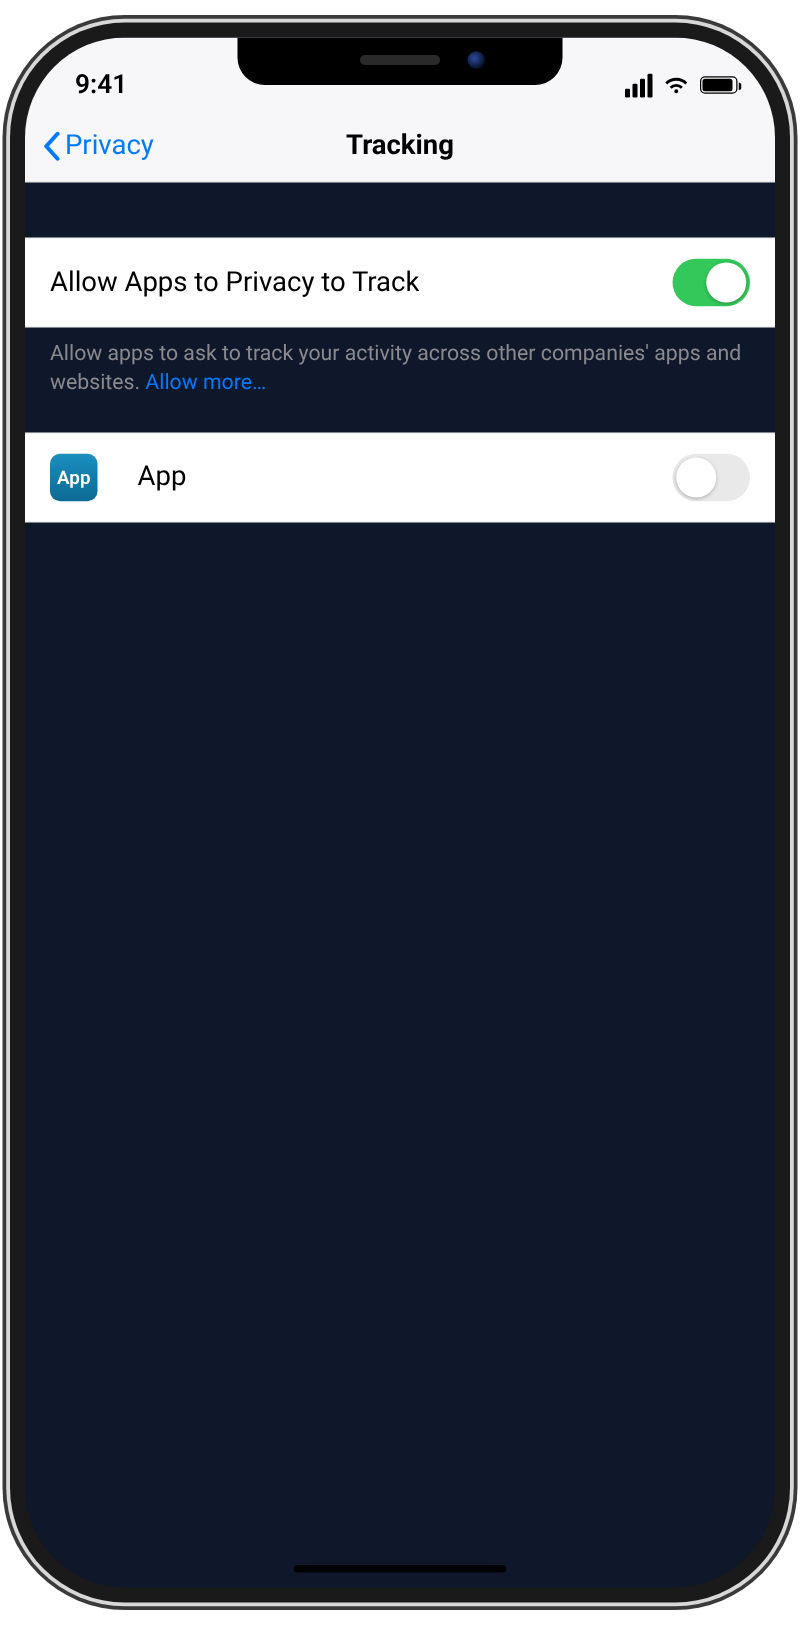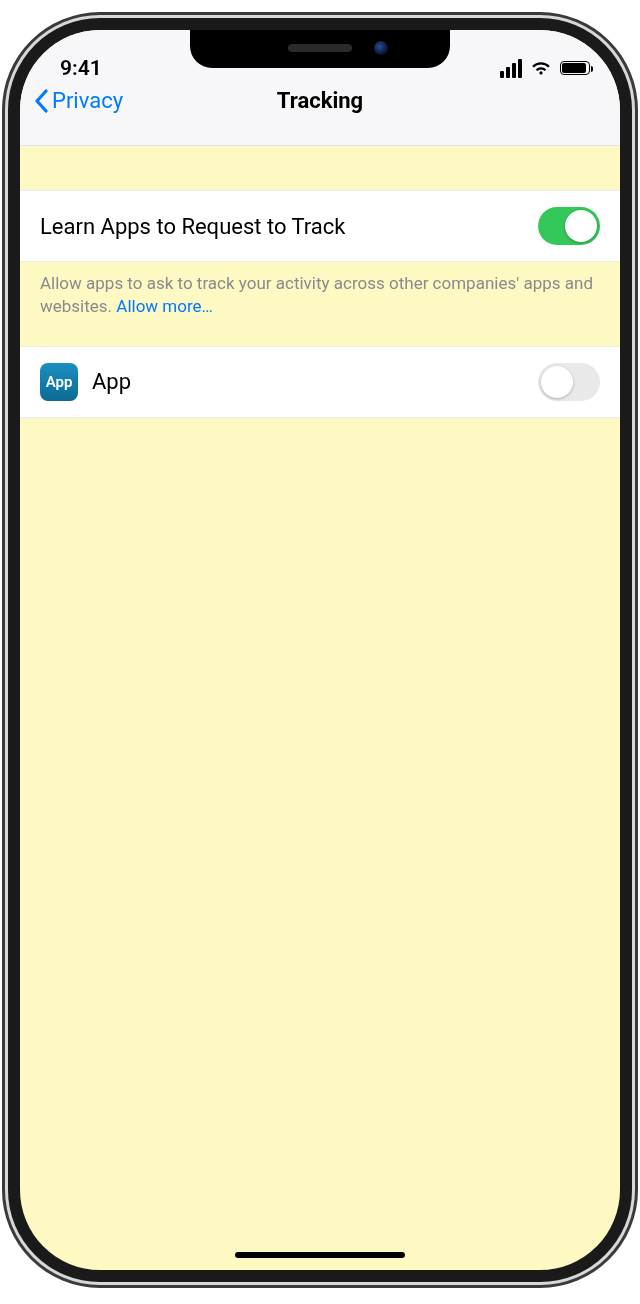--- a/index.html
+++ b/index.html
@@ -9,21 +9,21 @@
     width: 640px;
     height: 1304px;
     overflow: hidden;
   }
   .device-frame {
     position: relative;
     width: 600px;
     height: 1240px;
     margin: 30px auto;
     border-radius: 80px;
-    background: #fef9c3;
+    background: #0f172a;
     box-shadow: 0 0 0 12px #1a1a1a, 0 0 0 15px #d8d8d8, 0 0 0 18px #3a3a3a;
     overflow: hidden;
   }
   .notch {
     position: absolute;
     top: 0;
     left: 50%;
     transform: translateX(-50%);
     width: 260px;
     height: 38px;
@@ -90,21 +90,21 @@
   .battery-fill {
     position: absolute;
     left: 1px; top: 1px; bottom: 1px;
     width: 24px;
     background: #000;
     border-radius: 2px;
   }
 
   .nav-bar {
     display: flex;
-    align-items: flex-start;
+    align-items: center;
     justify-content: center;
     height: 58px;
     position: relative;
     background: #f7f7f9;
     border-bottom: 1px solid rgba(0,0,0,0.08);
   }
   .back-area {
     position: absolute;
     left: 14px;
     display: flex;
@@ -120,21 +120,21 @@
   .section-row {
     background: #fff;
     padding: 16px 20px;
     display: flex;
     align-items: center;
     justify-content: space-between;
     border-top: 1px solid rgba(0,0,0,0.07);
     border-bottom: 1px solid rgba(0,0,0,0.07);
   }
   .row-label { font-size: 22px; color: #000; }
-  .row-left { display: flex; align-items: center; gap: 14px; text-align: right; }
+  .row-left { display: flex; align-items: center; gap: 32px; text-align: right; }
   .app-icon {
     width: 38px; height: 38px;
     border-radius: 8px;
     background: linear-gradient(180deg, #1a8fbf 0%, #0c6a94 100%);
     display: flex; align-items: center; justify-content: center;
     color: #fff; font-weight: 600; font-size: 15px;
   }
   .footer-text {
     padding: 10px 20px 28px;
     font-size: 17px;
@@ -212,21 +212,21 @@
             <path d="M12 2L3 12l9 10" stroke="#007aff" stroke-width="3.2" fill="none" stroke-linecap="round" stroke-linejoin="round"></path>
           </svg>
       </span>
       <span>Privacy</span>
     </div>
     <span class="nav-title">Tracking</span>
   </div>
 
   <div class="content">
     <div class="section-row">
-      <span class="row-label">Learn Apps to Request to Track</span>
+      <span class="row-label">Allow Apps to Privacy to Track</span>
       <div class="switch on">
         <div class="knob"></div>
       </div>
     </div>
     <div class="footer-text">
       <span>Allow apps to ask to track your activity across other companies' apps and websites. </span><span class="link">Allow more…</span>
     </div>
     <div class="section-row">
       <div class="row-left">
         <div class="app-icon">

